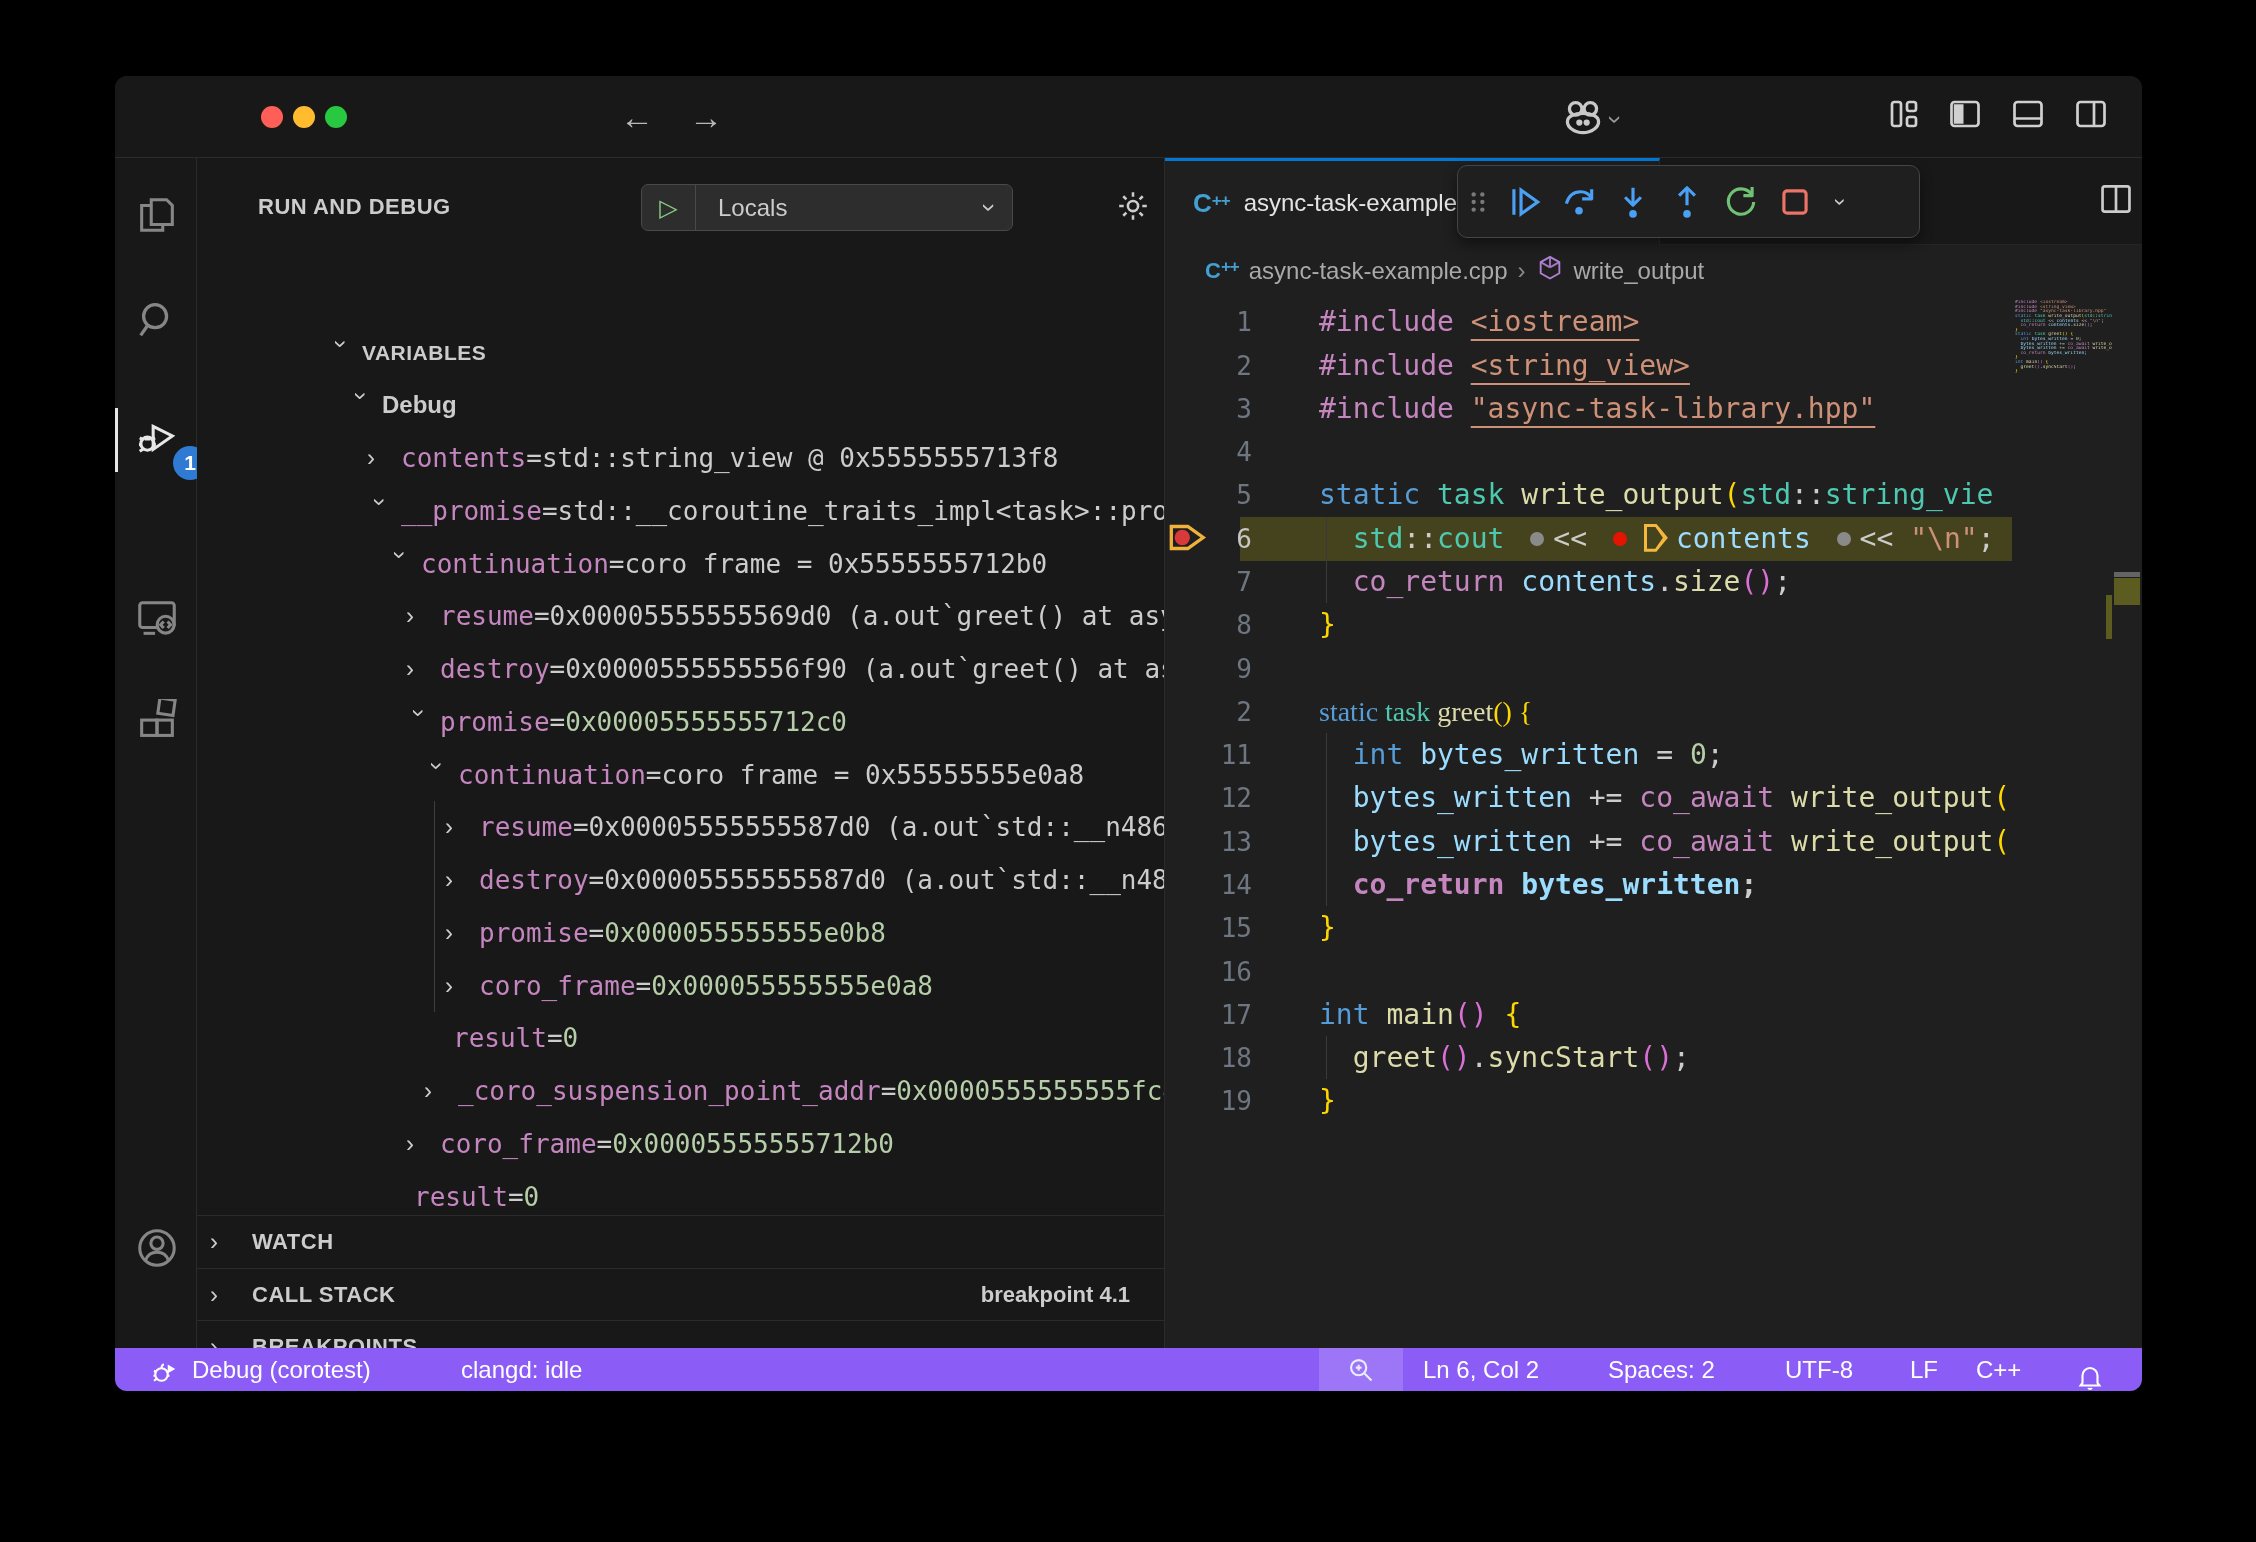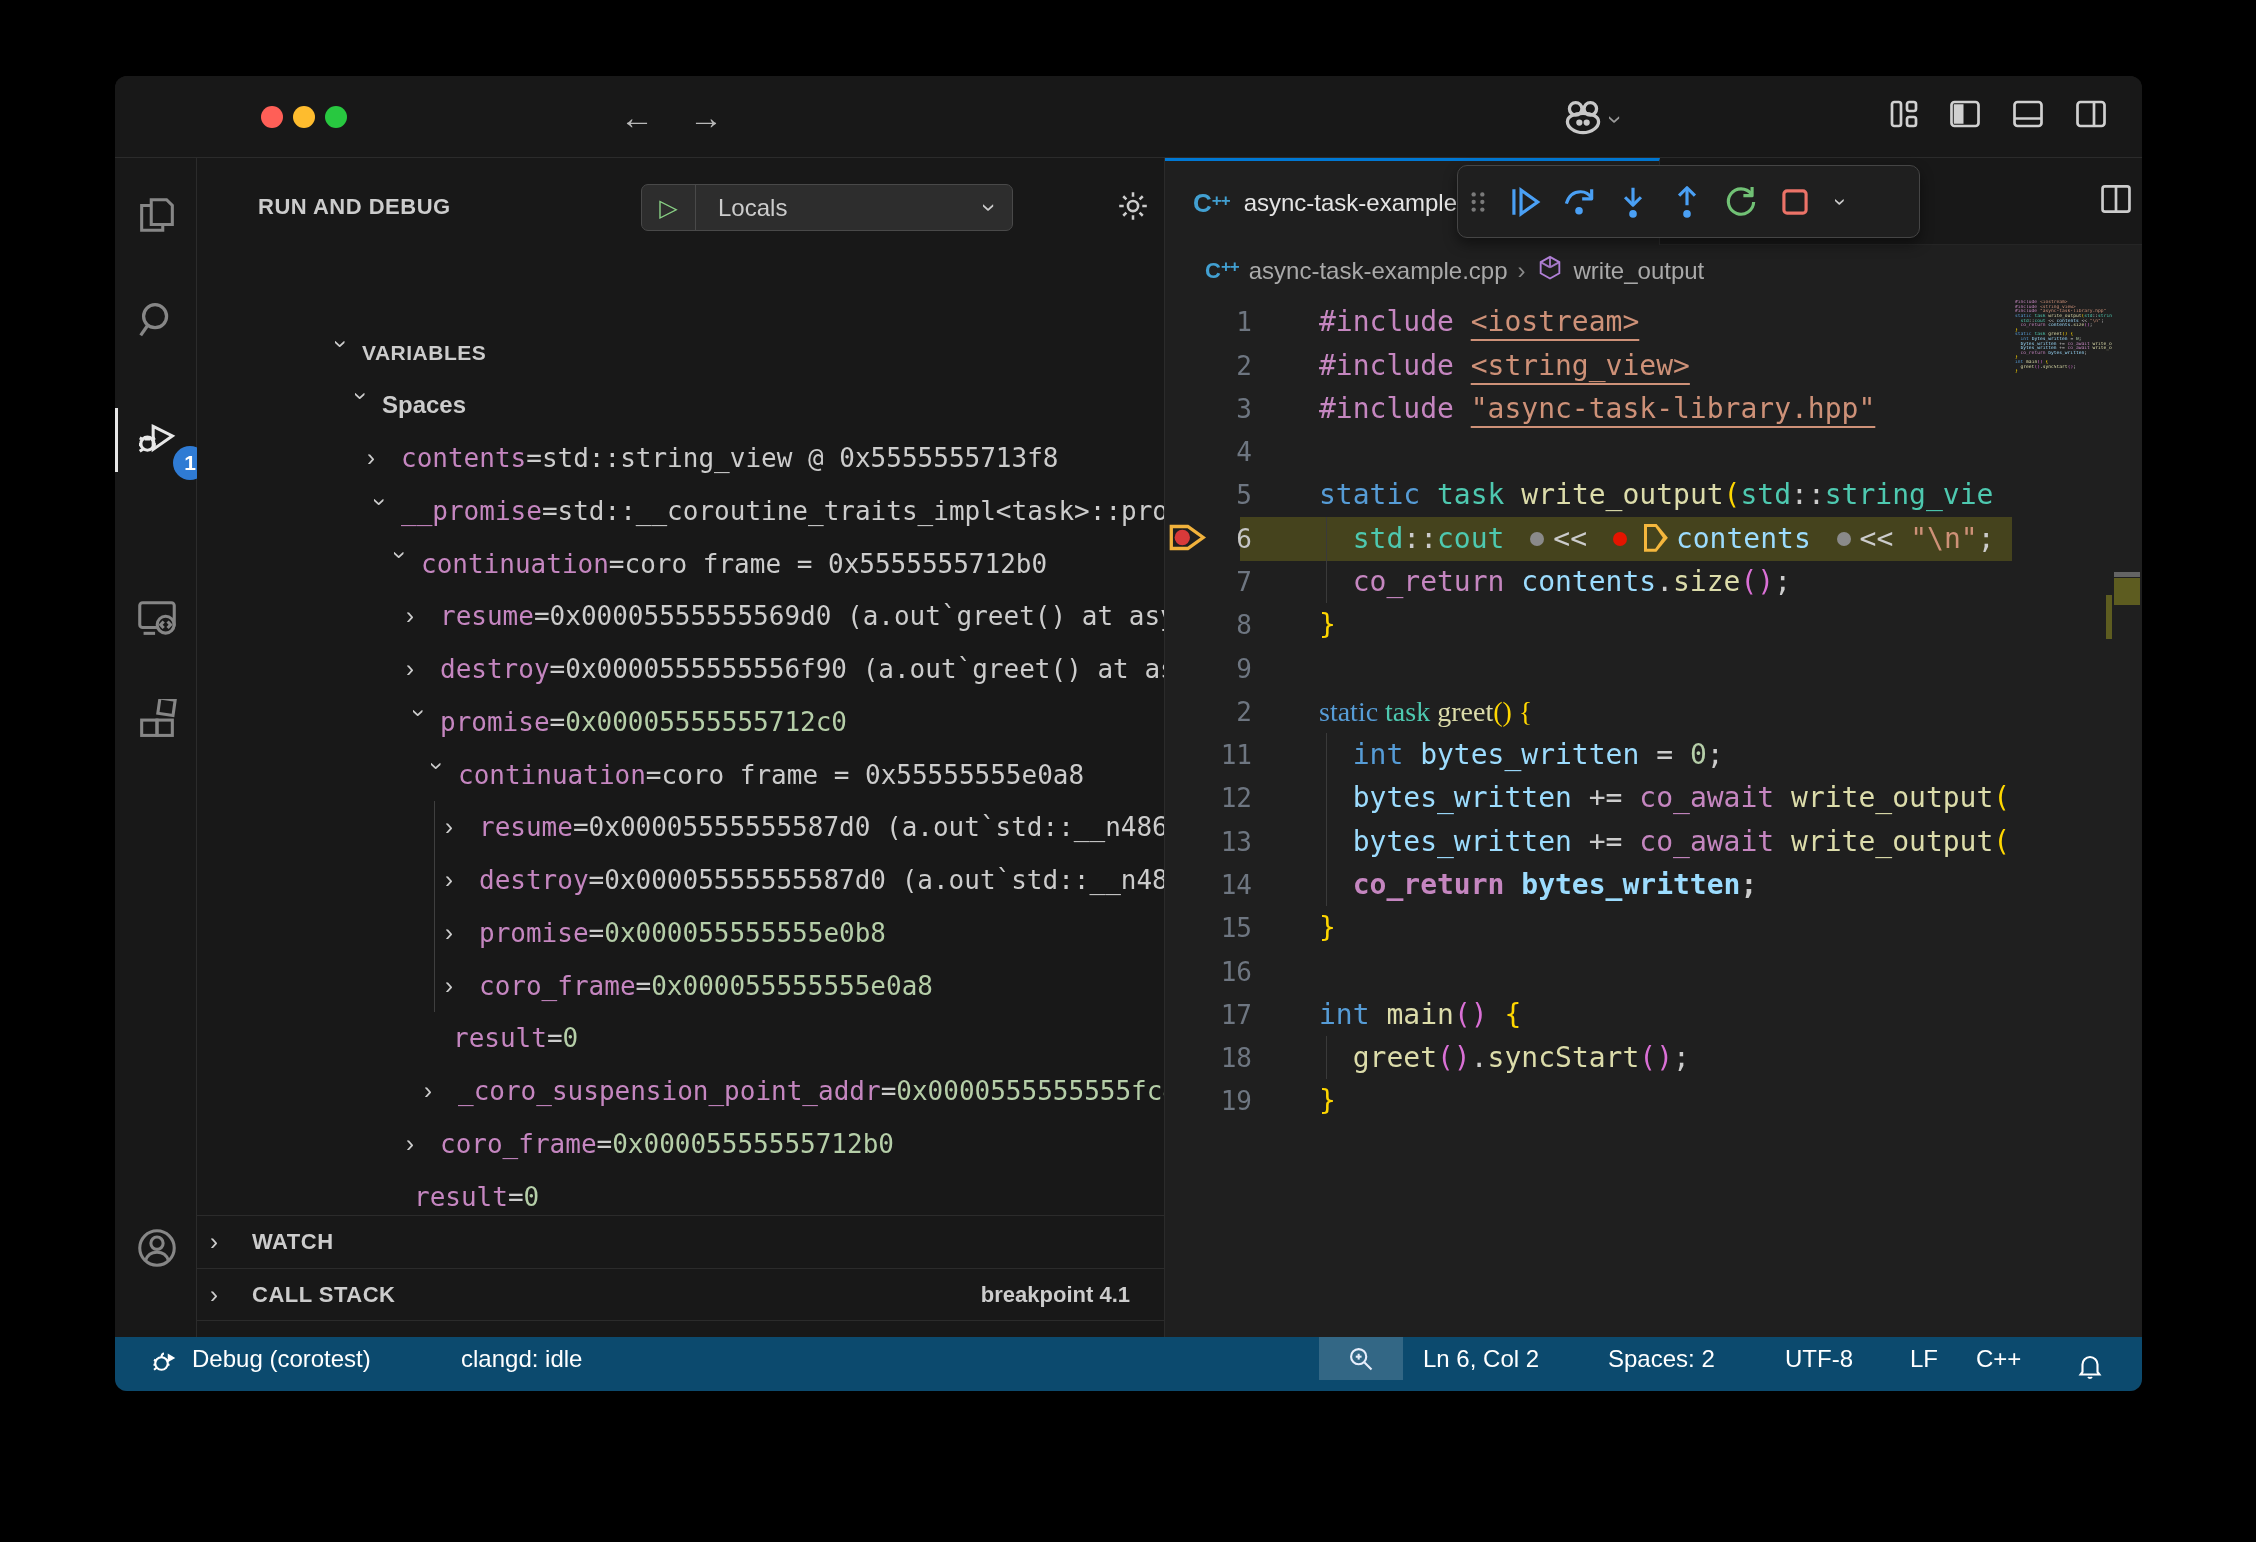--- a/index.html
+++ b/index.html
@@ -111,21 +111,21 @@
 
   #minimap { position:absolute; left:850px; top:0; width:97px; bottom:0; background:#1f1f1f; }
   .mm-line { white-space:pre; font-family:"DejaVu Sans Mono", monospace; font-size:4.6px; line-height:4.6px;
              overflow:hidden; width:97px; }
   #overview { position:absolute; left:947px; top:0; width:30px; bottom:0; }
   #ov-gray { position:absolute; left:2px; right:2px; top:276px; height:5px; background:#8a8a8a; opacity:.65; }
   #ov-olive { position:absolute; left:2px; right:2px; top:282px; height:27px; background:#5d5c20; }
   #mm-sliver { position:absolute; left:941px; top:299px; width:6px; height:44px; background:#5d5c20; }
 
   
-  #statusbar { position:absolute; left:0; bottom:0; width:100%; height:54px; background:#0c4a6e;
+  #statusbar { position:absolute; left:0; bottom:0; width:100%; height:43px; background:#8b5cf6;
                color:#ffffff; font-size:24px; }
   .sb-item { position:absolute; top:0; height:43px; line-height:43px; white-space:nowrap; }
   #sb-zoomcell { position:absolute; left:1204px; top:0; width:84px; height:43px;
                  background:rgba(255,255,255,.16); display:flex; align-items:center; justify-content:center; }
   .sb-icon svg { vertical-align:middle; }
 </style>
 </head>
 <body>
 
 <div id="window">
@@ -250,21 +250,21 @@
       </svg>
     </div>
 
     <div id="variables-tree">
         <div class="tree-row" style="top: 168px; left: 131px;">
           <span class="twisty down">›</span>
           <span class="tree-h1">VARIABLES</span>
         </div>
         <div class="tree-row" style="top: 220.75px; left: 151px;">
           <span class="twisty down">›</span>
-          <span class="tree-h2">Spaces</span>
+          <span class="tree-h2">Debug</span>
         </div>
         <div class="tree-row" style="top: 273.5px; left: 170px;">
           <span class="twisty">›</span>
           <span class="vname">contents</span>
           <span class="vgray"> = </span>
           <span class="vgray">std::string_view @ 0x5555555713f8</span>
         </div>
         <div class="tree-row" style="top: 326.25px; left: 170px;">
           <span class="twisty down">›</span>
           <span class="vname">__promise</span>

